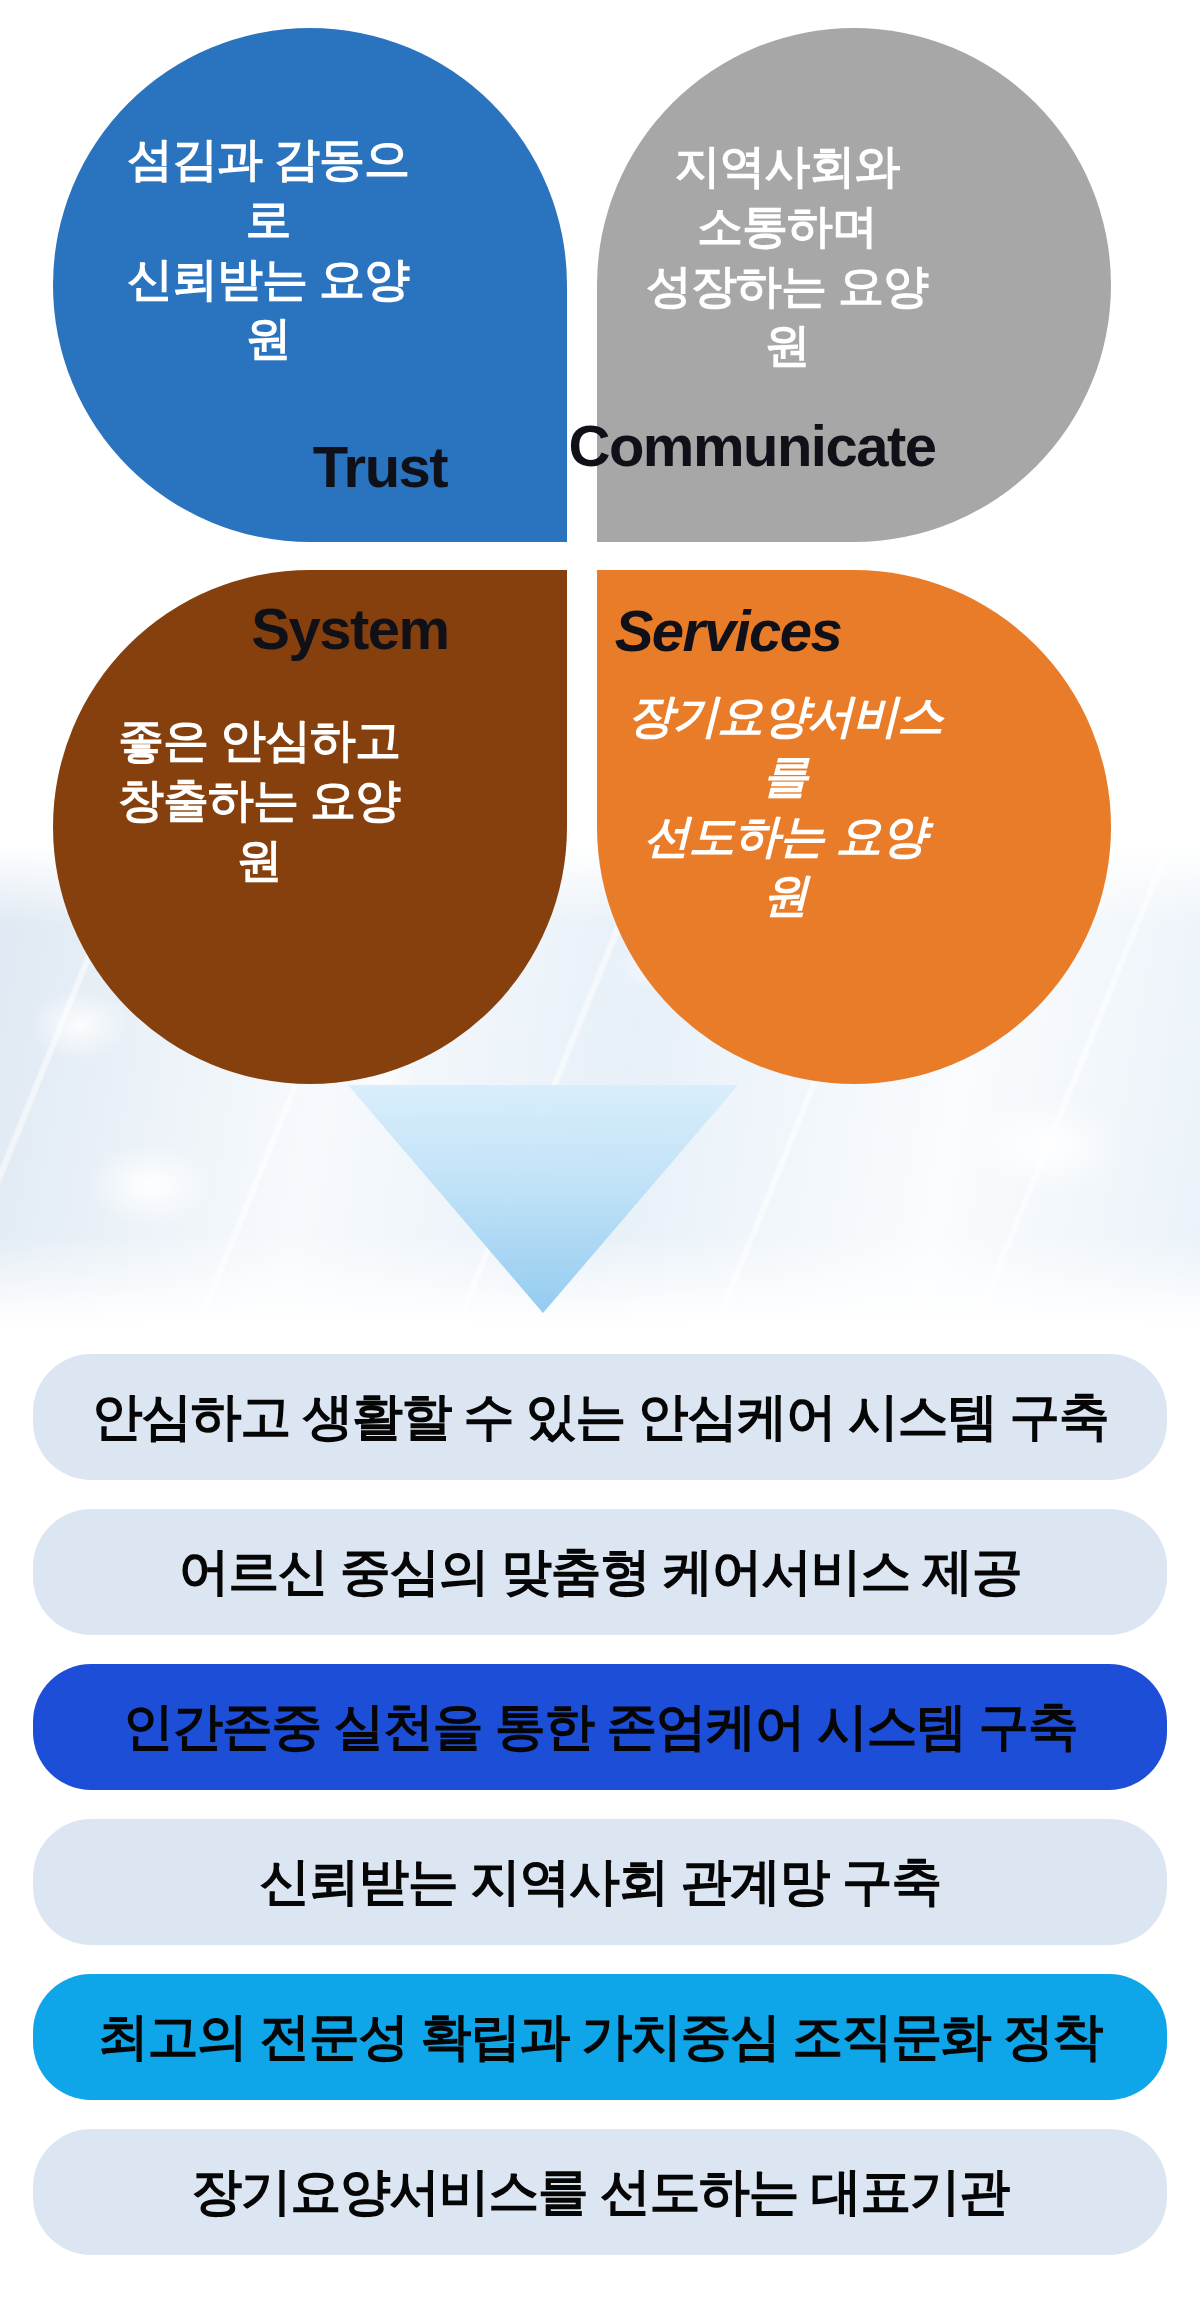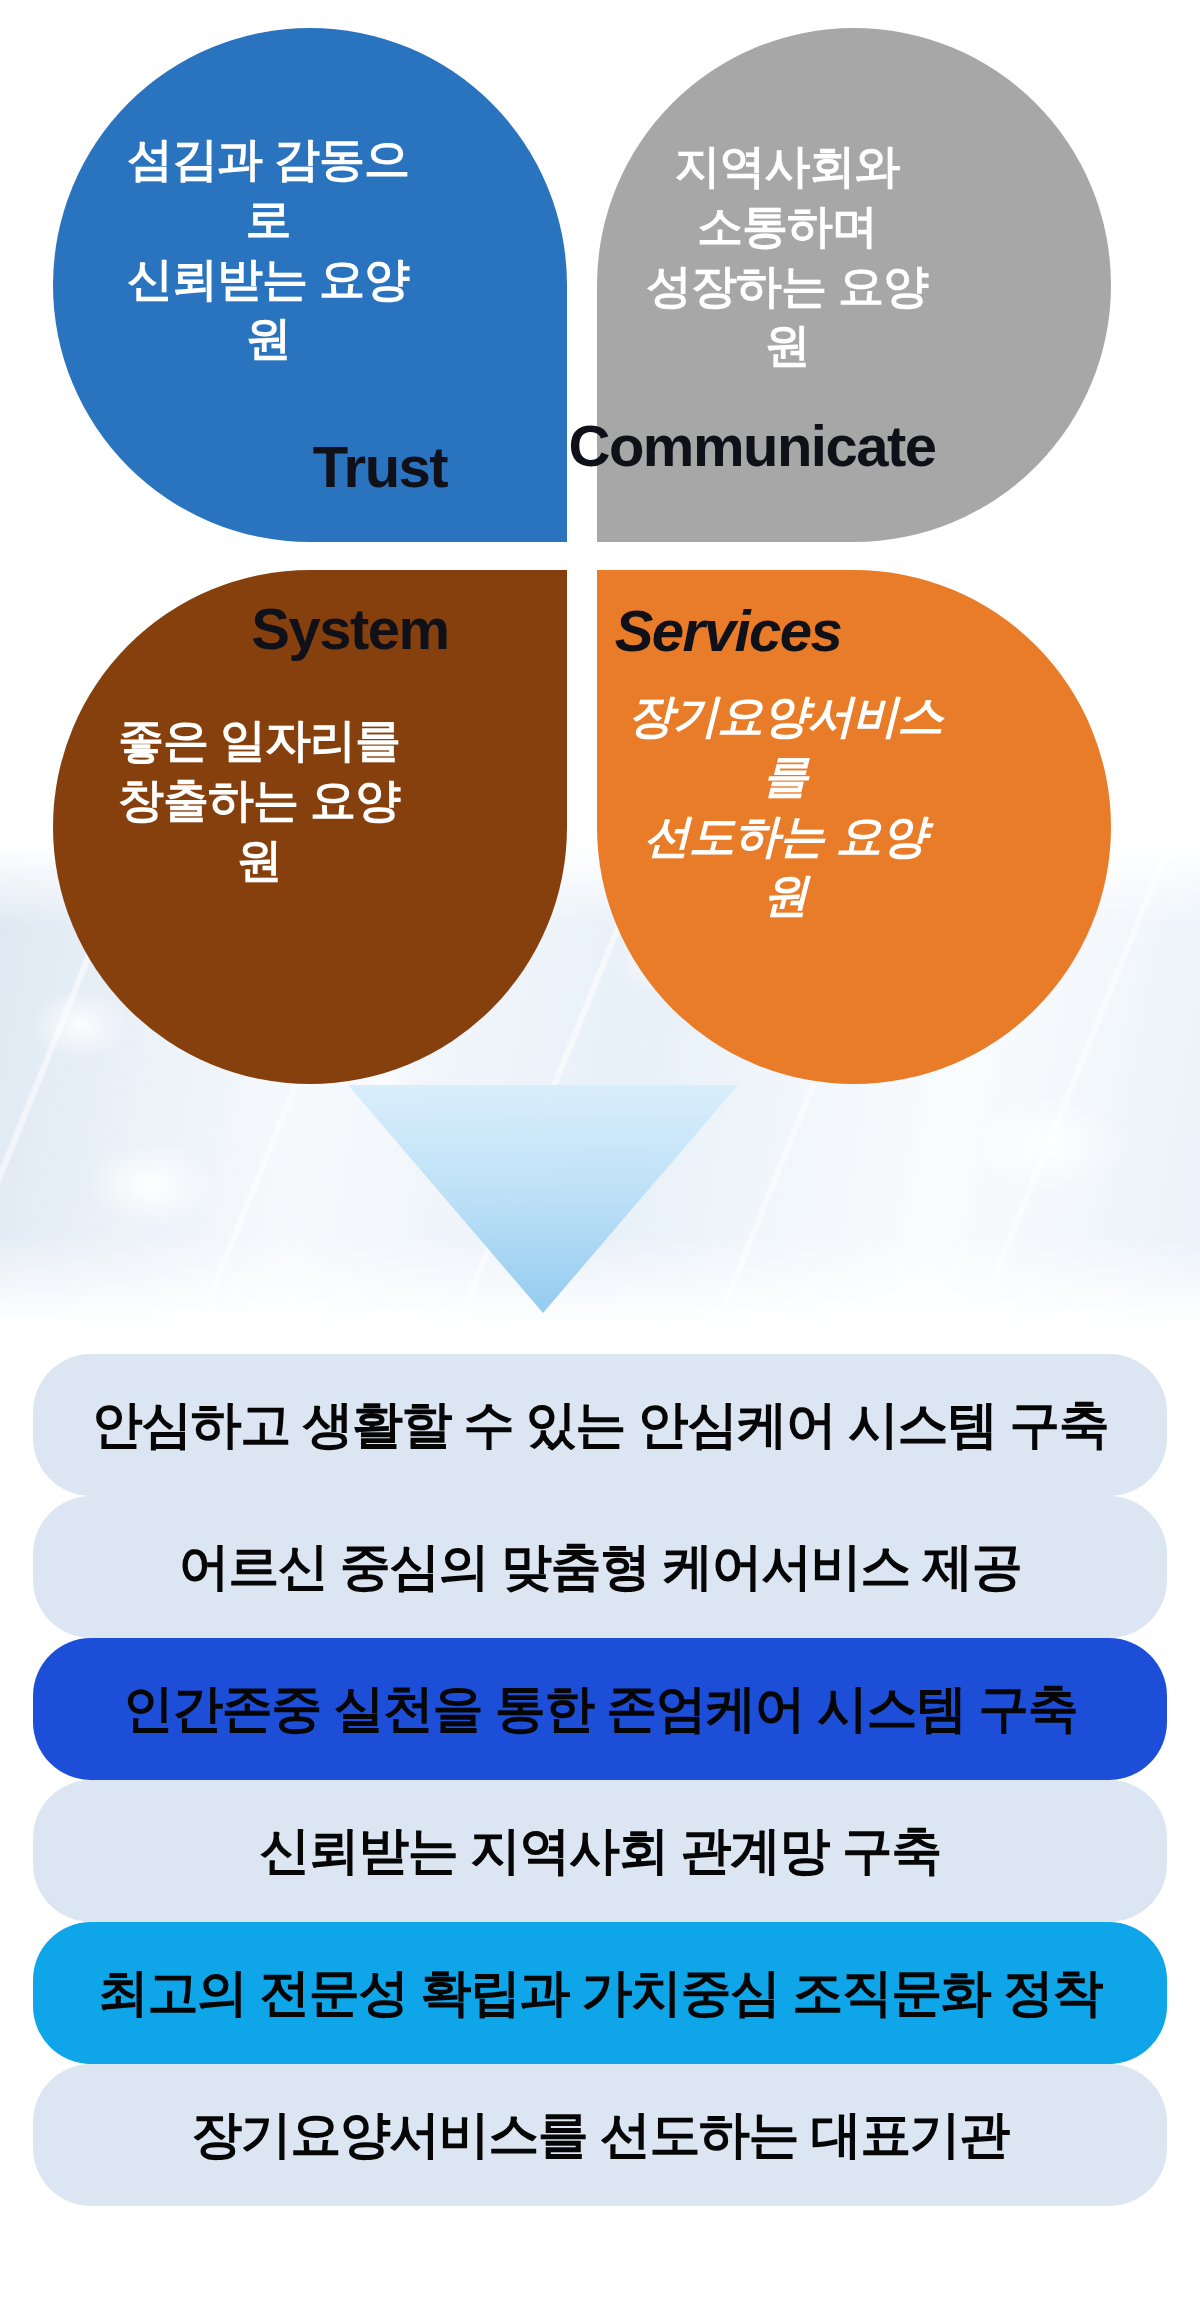--- a/index.html
+++ b/index.html
@@ -56,21 +56,21 @@
   .down-arrow{
     position:absolute;left:348px;top:1085px;width:390px;height:228px;
     clip-path:polygon(0 0,100% 0,50% 100%);
     background:linear-gradient(180deg,#d8edfb 0%,#bde1f7 45%,#8fc9ef 100%);
     opacity:.95;
   }
 
   
   .goals{position:absolute;left:33px;top:1354px;width:1134px;}
   .goal-pill{
-    height:142px;border-radius:58px;
+    height:126px;margin-bottom:29px;border-radius:58px;
     background:#dce6f2;
     display:flex;align-items:center;justify-content:center;
     font-weight:700;font-size:51px;letter-spacing:-1.5px;color:#060606;
     padding:12px 20px;box-sizing:border-box;white-space:nowrap;
   }
 </style>
 </head>
 <body>
 
 <div class="canvas">
@@ -85,21 +85,21 @@
 
   <div class="quad q-comm" style="background-color: rgb(167, 167, 167);">
     <div class="q-korean">지역사회와
 소통하며
 성장하는 요양원</div>
     <div class="q-label">Communicate</div>
   </div>
 
   <div class="quad q-system" style="background-color: rgb(134, 64, 14);">
     <div class="q-label">System</div>
-    <div class="q-korean">좋은 일자리를
+    <div class="q-korean">좋은 안심하고
 창출하는 요양원</div>
   </div>
 
   <div class="quad q-services" style="background-color: rgb(233, 124, 40); font-style: italic;">
     <div class="q-label">Services</div>
     <div class="q-korean">장기요양서비스를
 선도하는 요양원</div>
   </div>
 
   <div class="down-arrow"></div>

